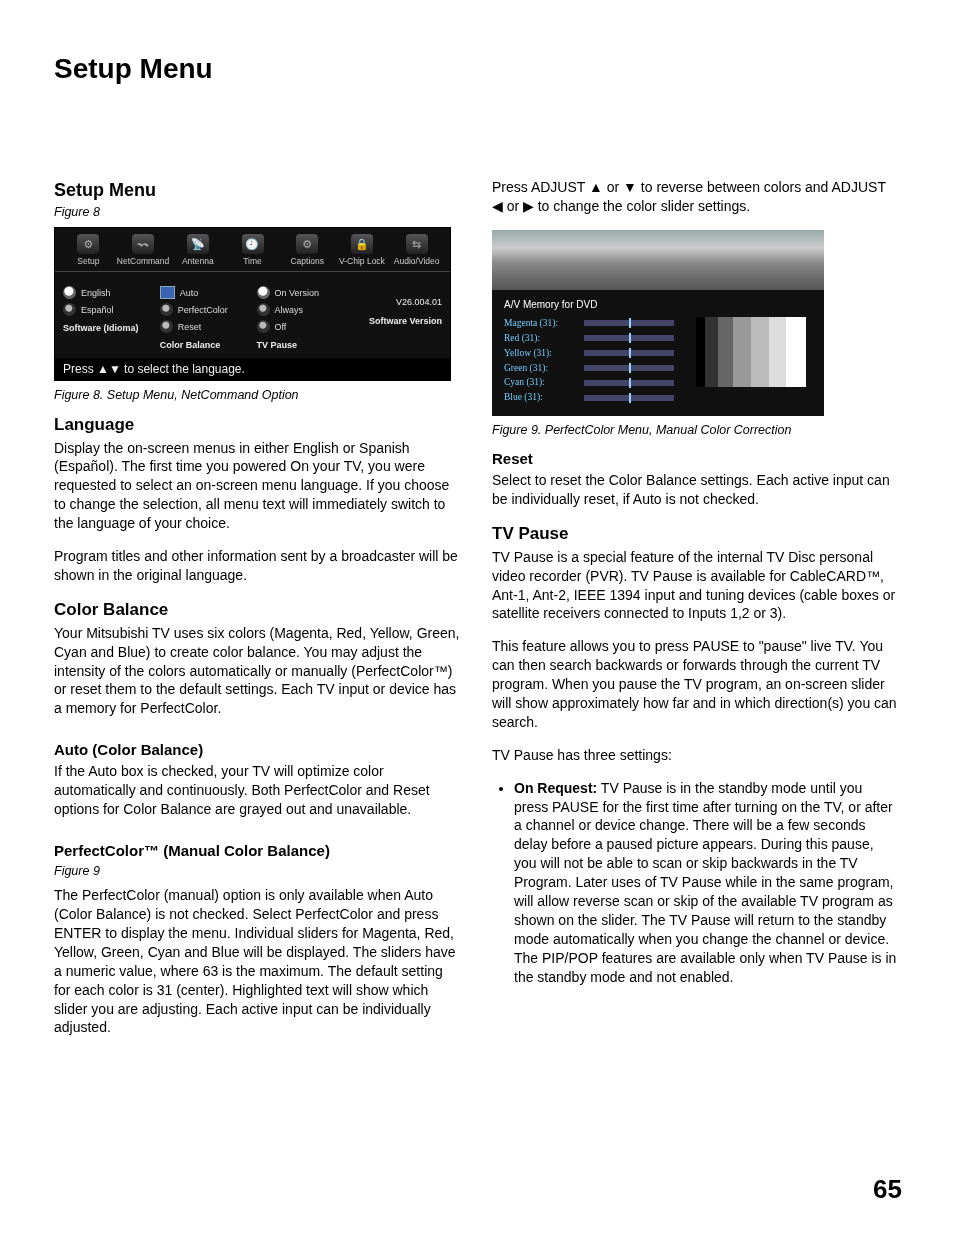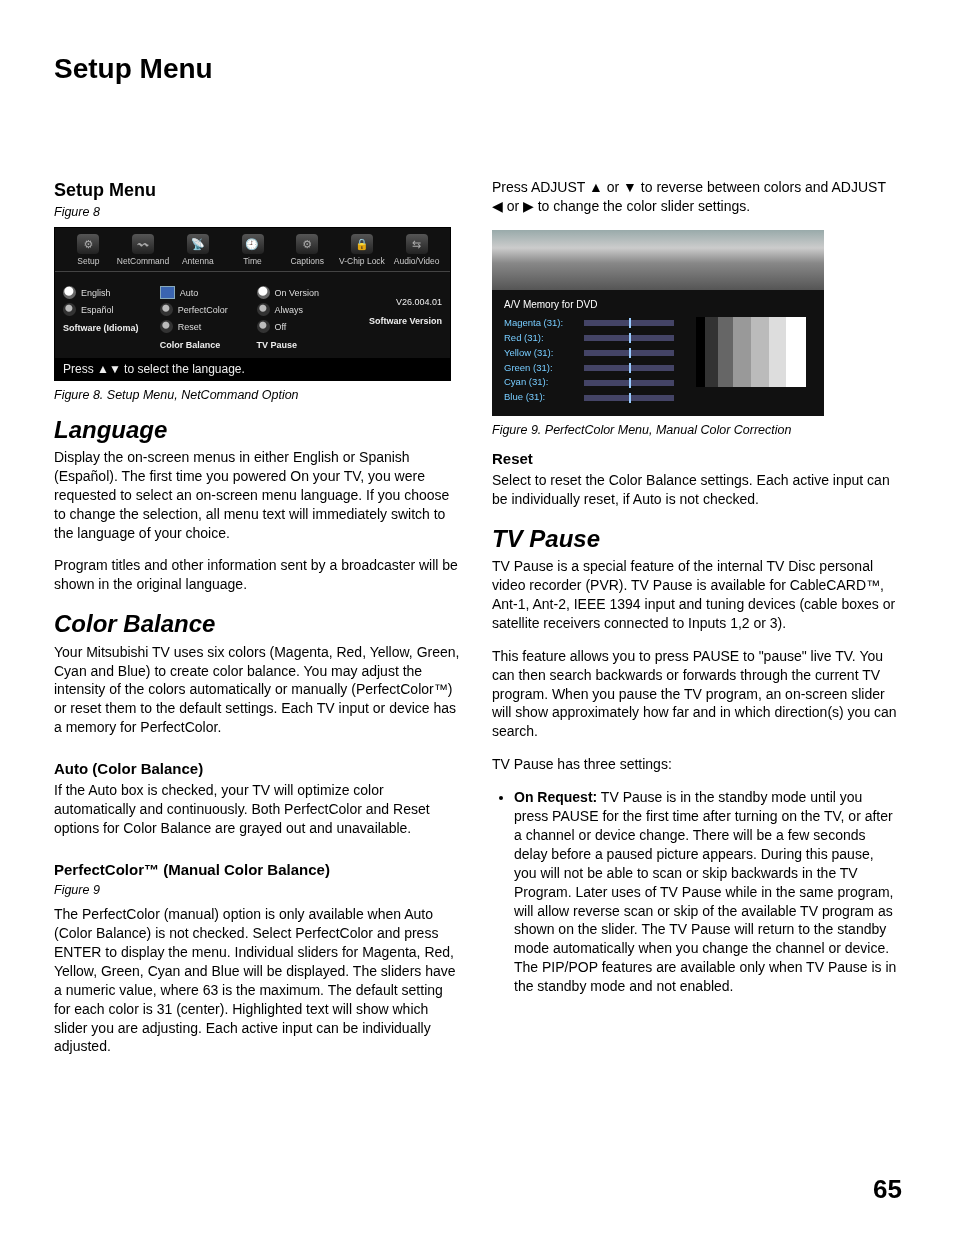--- a/index.html
+++ b/index.html
@@ -36,24 +36,23 @@
     font-style: italic;
     font-size: 12.5px;
     margin: 2px 0 6px 0;
   }
   .caption {
     font-style: italic;
     font-size: 12.5px;
     margin: 6px 0 10px 0;
   }
   h2.section {
-    font-size: 24px;
+    font-size: 17px;
     font-weight: bold;
     margin: 8px 0 2px 0;
-    font-style: italic;
   }
   h3.subsection {
     font-size: 15px;
     font-weight: bold;
     margin: 22px 0 2px 0;
   }
   p {
     margin: 0 0 14px 0;
   }
   ul {
@@ -143,21 +142,21 @@
     height:60px;
     background: linear-gradient(#9aa 0%, #ccc 30%, #888 55%, #555 100%);
   }
   .fig9 .panel {
     padding:8px 12px 10px 12px;
   }
   .fig9 .mem {
     color:#fff;font-size:10px;margin-bottom:6px;
   }
   .fig9 .row {
-    display:flex;align-items:center;margin:2px 0;
+    display:flex;align-items:center;margin:2px 0;font-family:Liberation Serif, serif;
   }
   .fig9 .row .nm {
     width:80px;color:#7cf;font-size:9.5px;
   }
   .fig9 .row .bar {
     width:90px;height:6px;background:#446;position:relative;
   }
   .fig9 .row .bar::after{
     content:"";position:absolute;left:50%;top:-2px;width:2px;height:10px;background:#9cf;
   }

